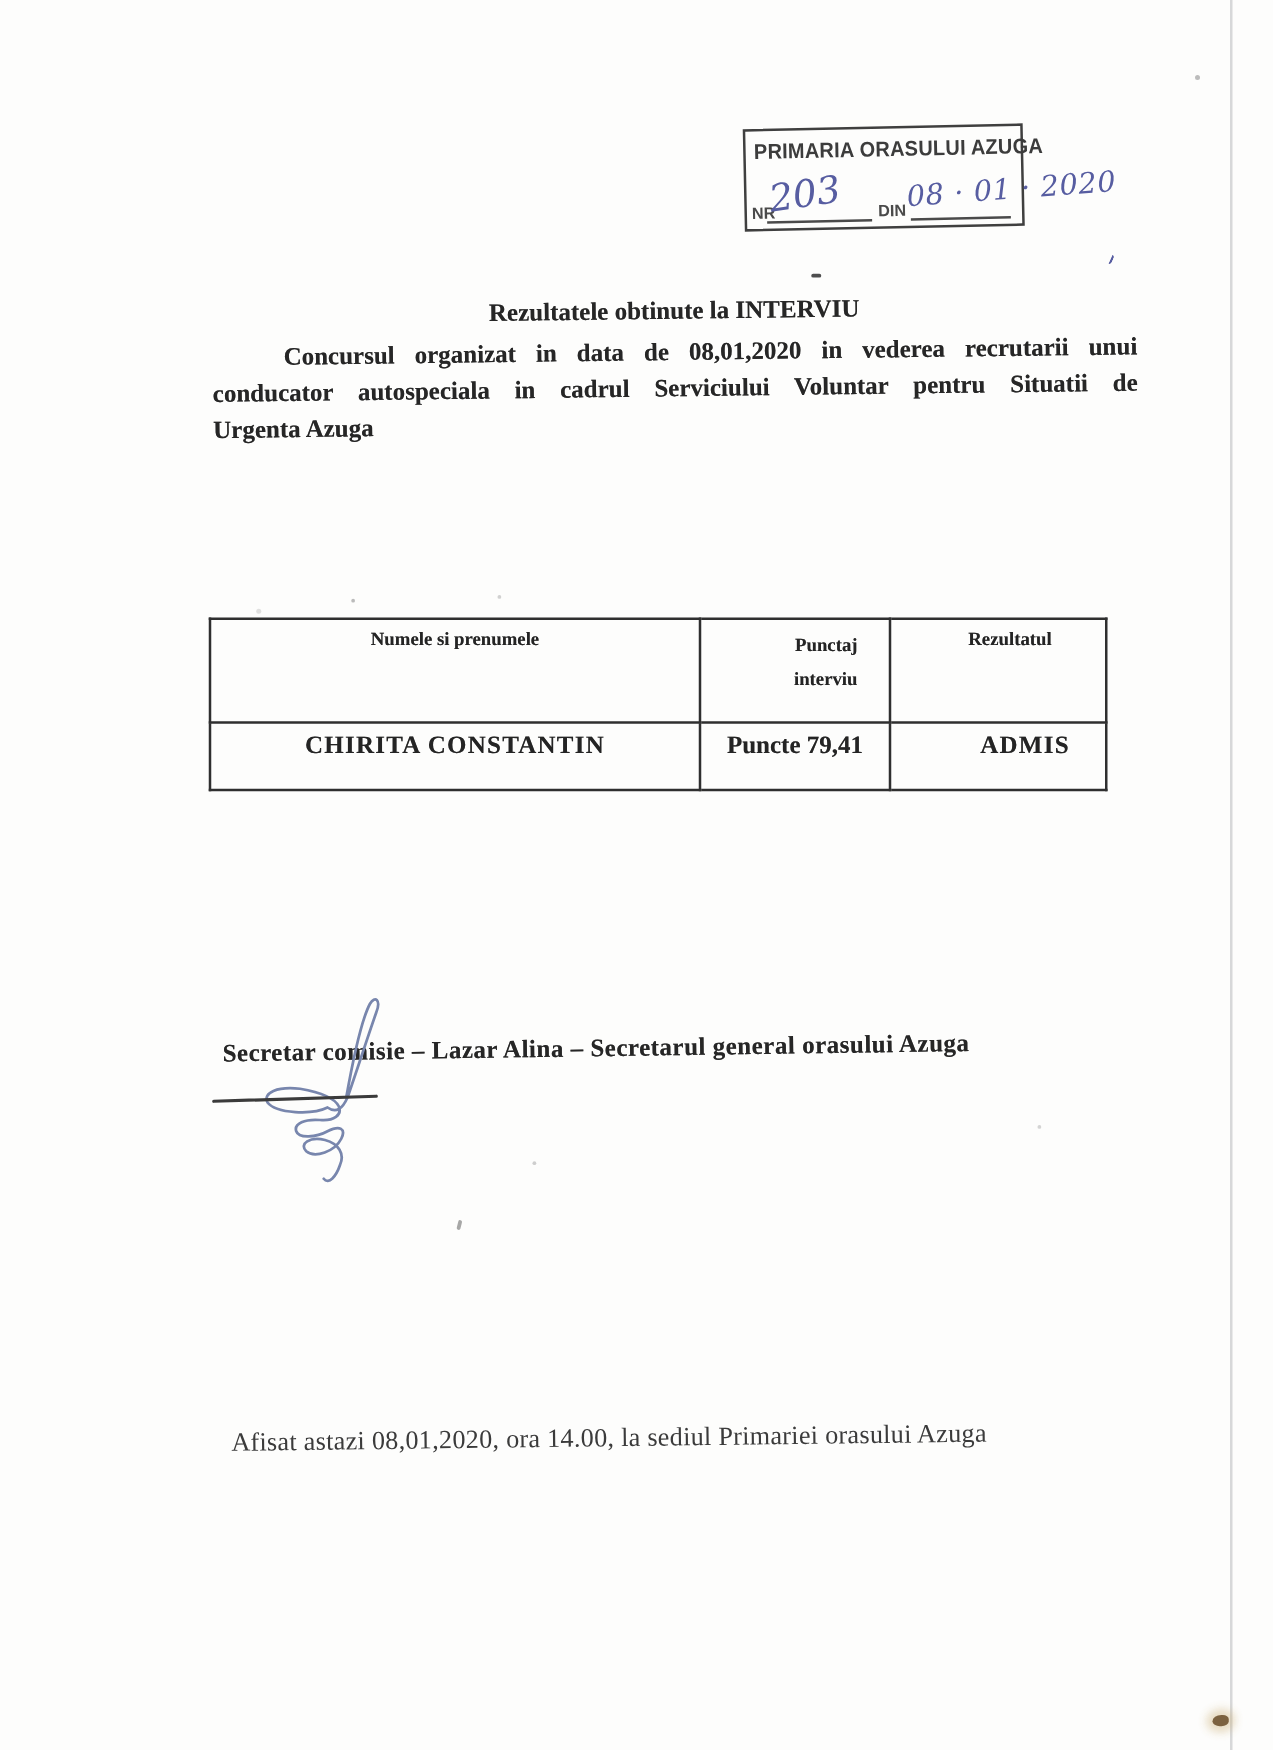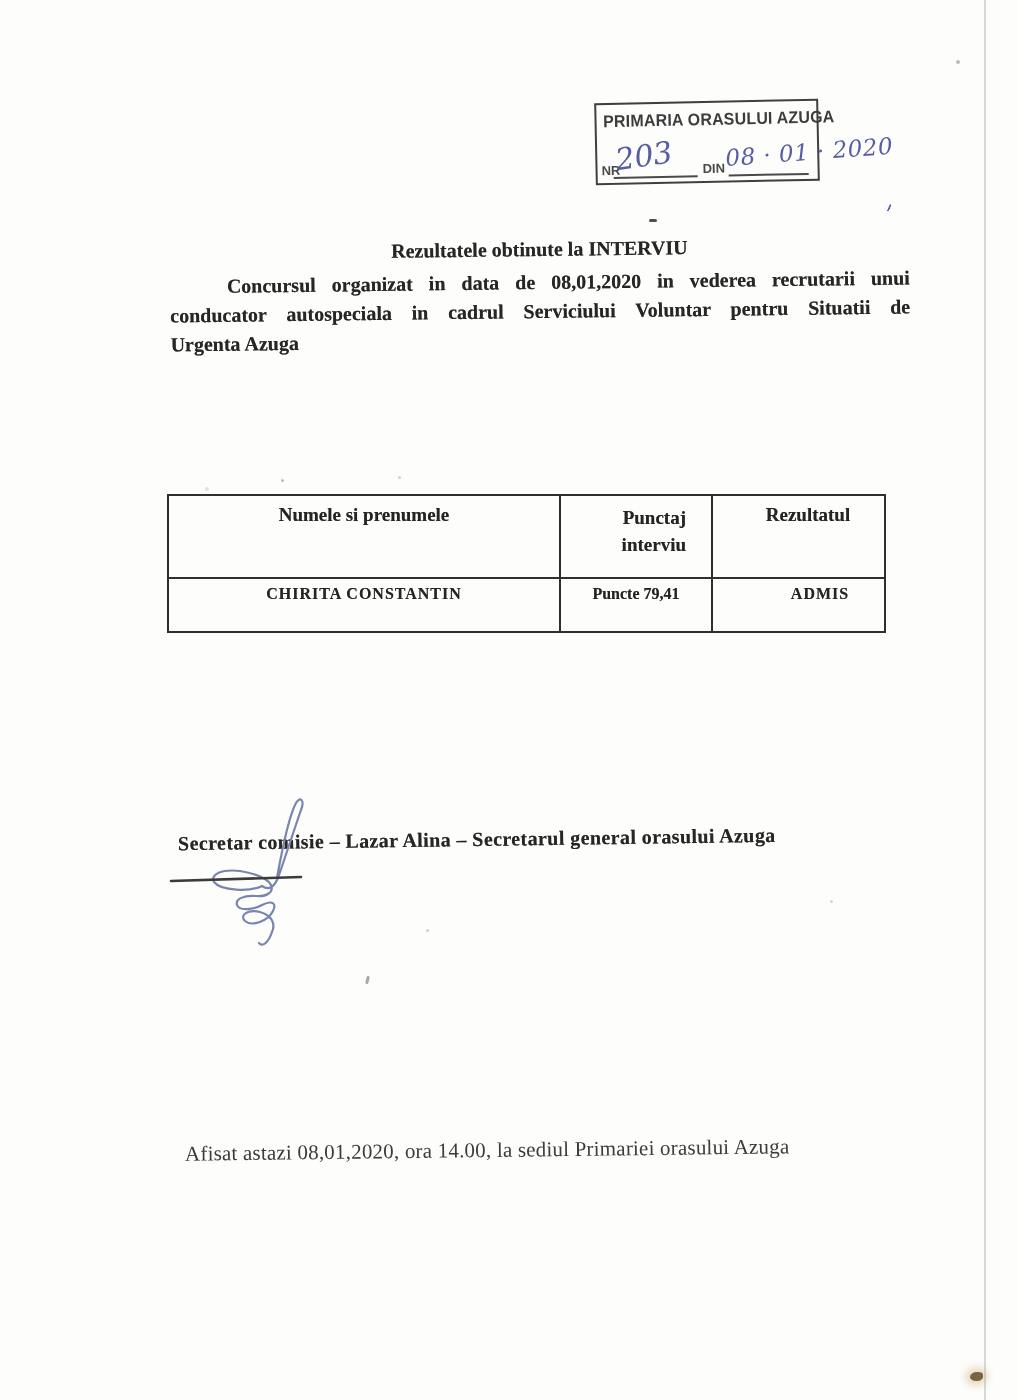--- a/index.html
+++ b/index.html
@@ -70,22 +70,22 @@
   .par-line:last-of-type{text-align:left;text-align-last:left;}
   
   .results{position:absolute;left:167px;top:494px;}
   table{border-collapse:collapse;table-layout:fixed;}
   td{
     border:2px solid #2f2f2f;vertical-align:top;text-align:center;
     font-weight:700;color:#242424;
     text-shadow:0 0 .5px rgba(20,20,20,.5);
   }
   .c1{width:388px;} .c2{width:148px;} .c3{width:150px;padding-left:20px;}
-  tr.hdr td{height:72px;padding-top:8px;font-size:19px;}
-  tr.datarow td{height:45px;padding-top:6px;font-size:16px;}
+  tr.hdr td{height:72px;padding-top:8px;font-size:15px;}
+  tr.datarow td{height:45px;padding-top:6px;font-size:20px;}
   .hdr-narrow{display:inline-block;max-width:100px;line-height:27px;text-align:right;}
   .name-cell{letter-spacing:1px;}
   .result-cell{font-size:18px;letter-spacing:1px;padding-top:8px;padding-left:44px;}
   
   .secretary{
     position:absolute;left:178px;top:828px;
     font-size:20px;font-weight:700;color:#262626;white-space:nowrap;
     letter-spacing:.4px;transform:rotate(-0.8deg);
     text-shadow:0 0 .5px rgba(20,20,20,.55);
   }

